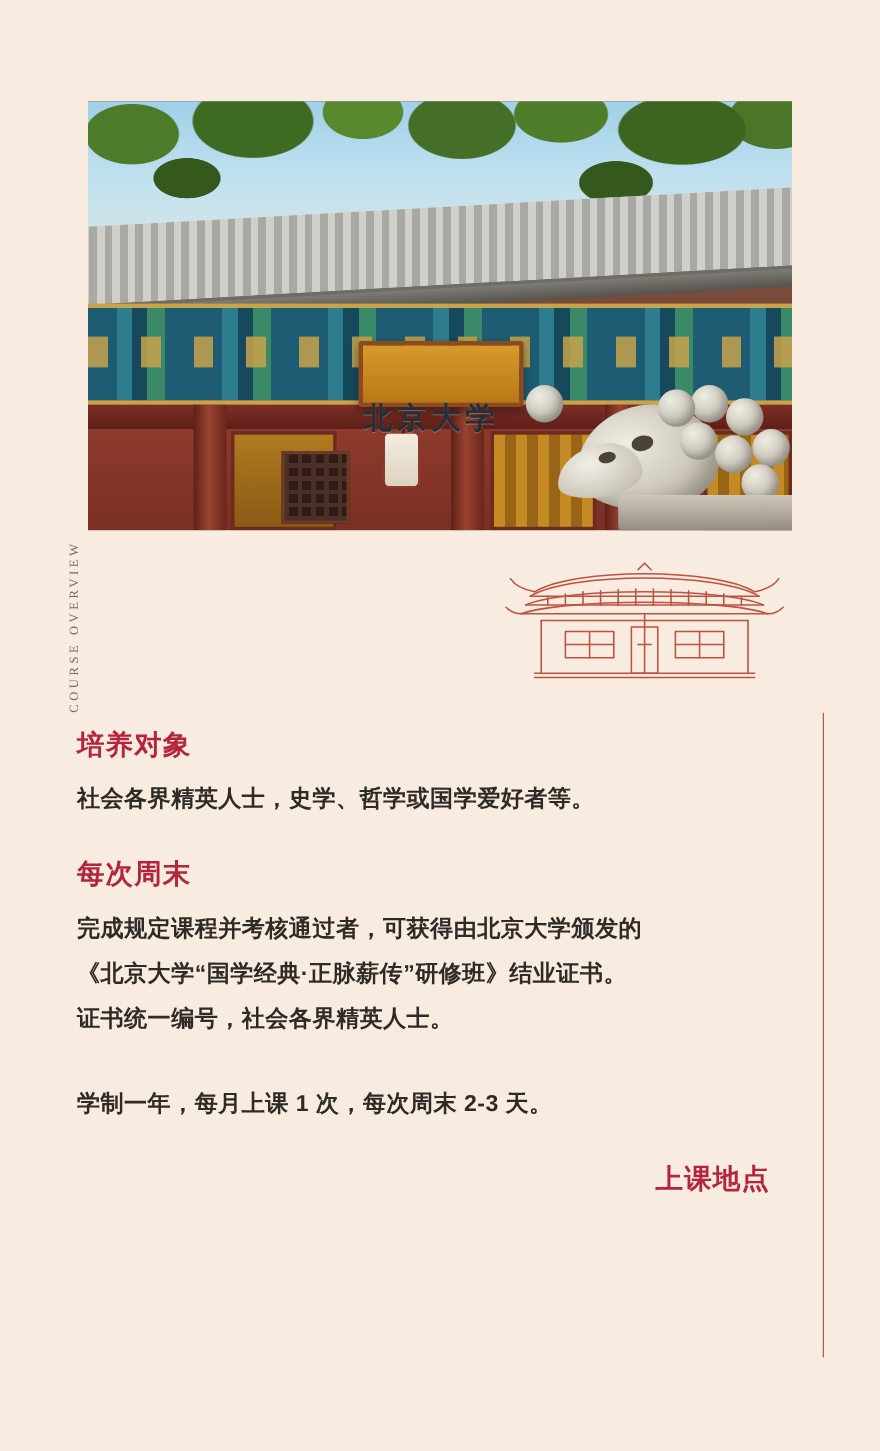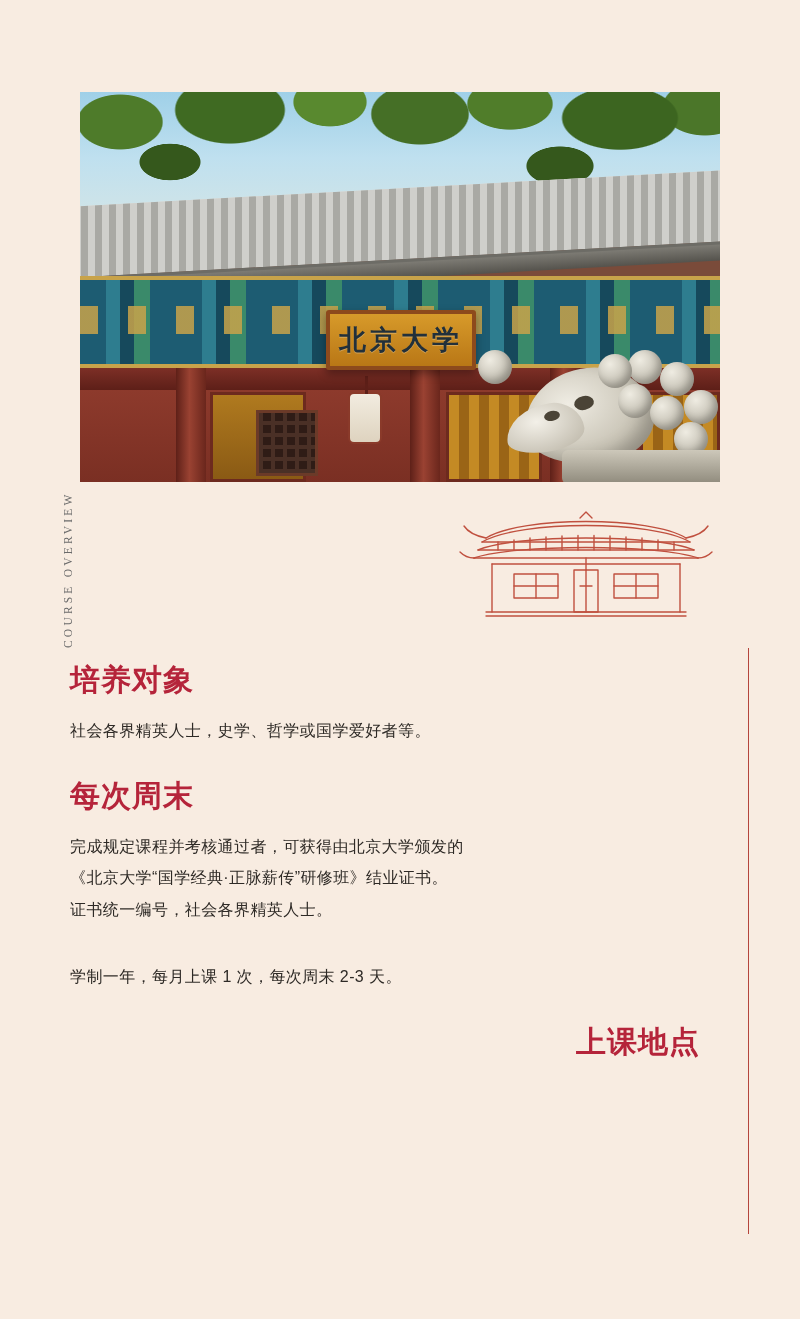--- a/index.html
+++ b/index.html
@@ -75,28 +75,29 @@
   }
   .hero .plaque {
     position: absolute; left: 246px; top: 218px; width: 150px; height: 60px;
     background: linear-gradient(180deg,#d79a2a,#b97716);
     border: 4px solid #8d4a1c;
     border-radius: 3px;
     box-shadow: 0 4px 8px rgba(0,0,0,.35);
   }
   .hero .plaque span {
     display: block;
-    text-align: center;
+    text-align: left;
     color: #22303a;
     font-family: "Liberation Serif", serif;
     font-size: 27px;
     letter-spacing: 4px;
     line-height: 52px;
     font-weight: 700;
     text-shadow: 0 1px 0 rgba(255,255,255,.25);
+    margin-top: 40px;
   }
   .hero .beam {
     position: absolute; left: 0; top: 276px; width: 100%; height: 22px;
     background: linear-gradient(180deg,#7d2f26,#5d1f18);
   }
   .hero .wall {
     position: absolute; left: 0; top: 298px; width: 100%; height: 92px;
     background: linear-gradient(180deg,#8d3a2c 0%, #7a2f23 100%);
   }
   .hero .col {
@@ -214,32 +215,33 @@
   .content {
     position: absolute;
     left: 70px;
     top: 660px;
     width: 630px;
   }
   .block { margin-bottom: 30px; }
   .block:last-child { margin-bottom: 0; text-align: right; }
   .block h2 {
     margin: 0 0 14px 0;
-    font-size: 30px;
+    font-size: 25px;
     font-weight: 700;
     color: #b5243a;
     letter-spacing: 1px;
     font-family: "Liberation Sans", sans-serif;
   }
   .block p {
     margin: 0;
-    font-size: 16px;
+    font-size: 21px;
     line-height: 1.95;
     color: #2e2a26;
     letter-spacing: .4px;
+    font-weight: bold;
   }
   .block.gap-sm h2 { margin-bottom: 12px; }
   .spacer-big { height: 6px; }
 </style>
 </head>
 <body>
 
 <div class="hero">
   <div class="sky"></div>
   <div class="foliage"></div>

